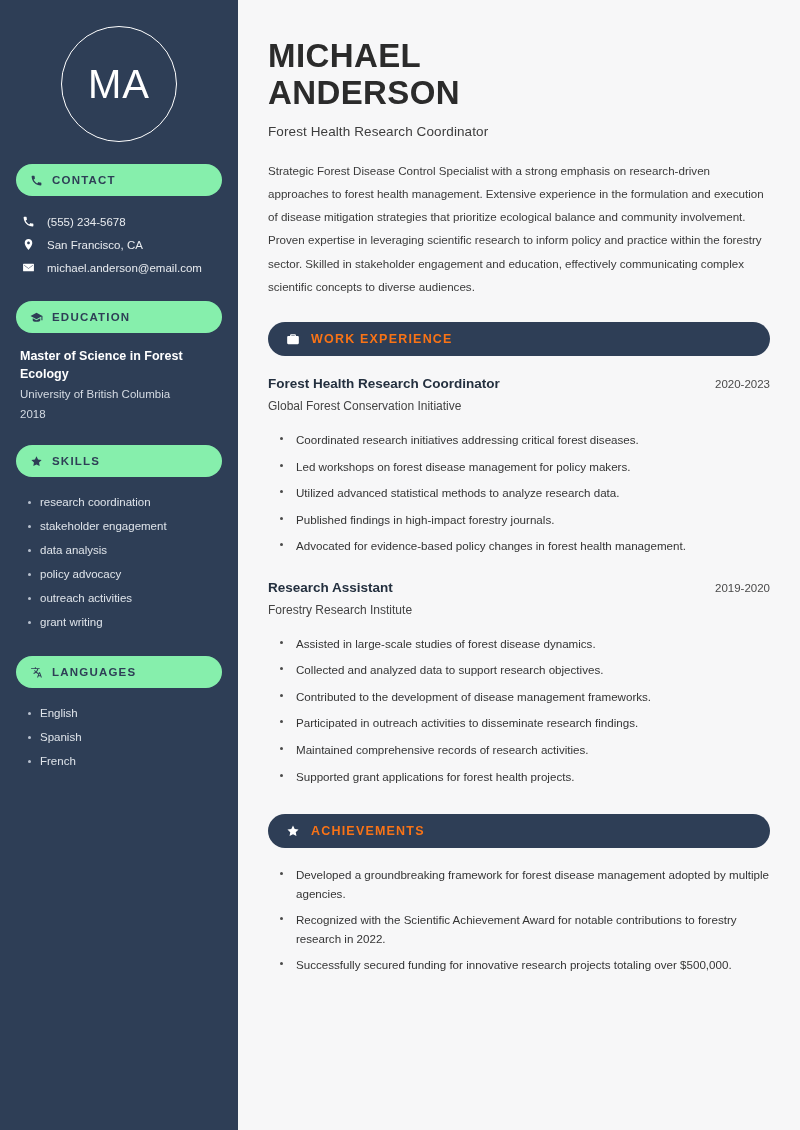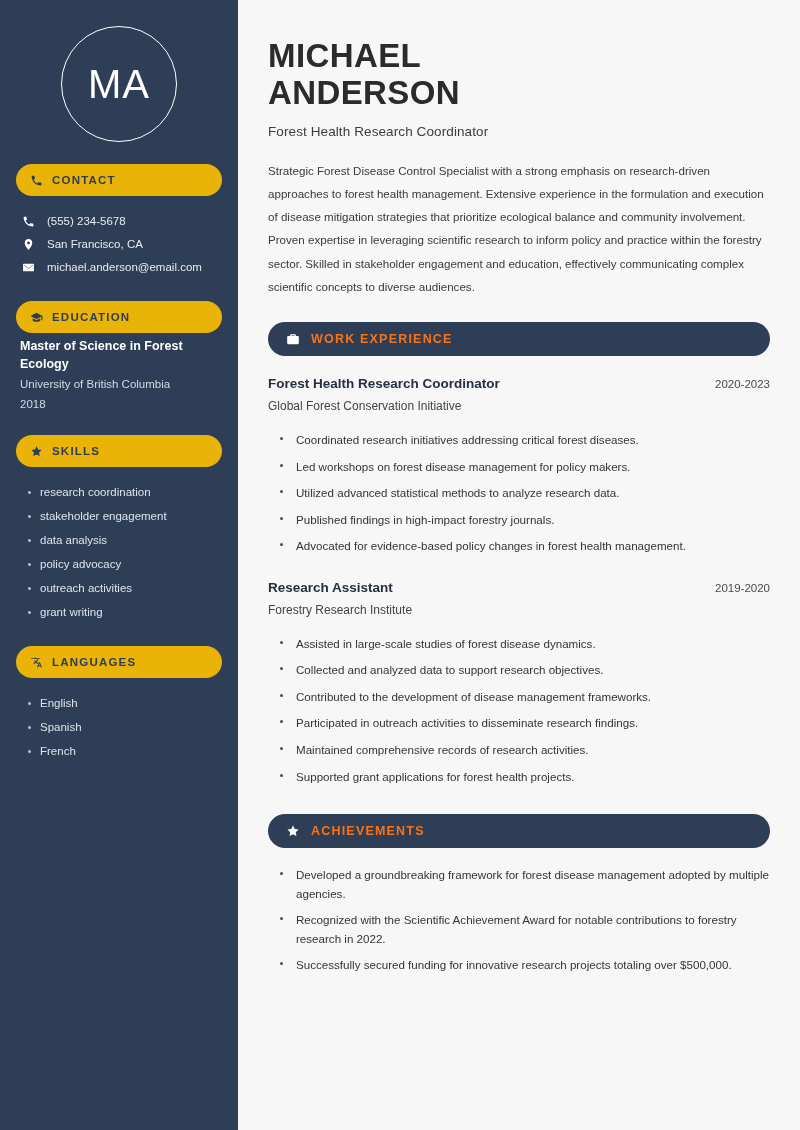--- a/index.html
+++ b/index.html
@@ -23,38 +23,38 @@
     width:116px; height:116px; border-radius:50%;
     border:1.6px solid #ffffff;
     display:flex; align-items:center; justify-content:center;
   }
   .avatar-initials {
     color:#ffffff; font-size:40px; font-weight:400; letter-spacing:1px;
   }
 
   .pill {
     margin-top:22px;
-    background:#eab308; border-radius:22px;
+    background:#86efac; border-radius:22px;
     height:32px; display:flex; align-items:center;
     padding:0 14px; gap:9px;
   }
   .pill .pill-label {
     color:#2e3e56; font-size:11.5px; font-weight:bold; letter-spacing:1.2px;
   }
   .pill svg { fill:#2e3e56; display:block; }
 
   .contact-list { margin-top:14px; }
   .contact-row {
-    display:flex; gap:12px;
+    display:flex; align-items:center; gap:12px;
     padding:5px 6px;
   }
   .contact-row svg { fill:#ffffff; flex:0 0 auto; display:block; }
   .contact-text { color:#e8ebef; font-size:11.5px; }
 
-  .edu-block { margin-top:4px; padding:0 4px; }
+  .edu-block { margin-top:14px; padding:0 4px; }
   .edu-degree { color:#ffffff; font-size:12.5px; font-weight:bold; line-height:1.45; }
   .edu-school { color:#d4dae2; font-size:11.5px; line-height:1.7; margin-top:2px; }
   .edu-year   { color:#d4dae2; font-size:11.5px; line-height:1.6; }
 
   .side-list { margin-top:13px; padding-left:10px; list-style:none; }
   .side-list li {
     color:#dfe4ea; font-size:11.5px;
     padding:6px 0 6px 14px; position:relative;
   }
   .side-list li::before {

